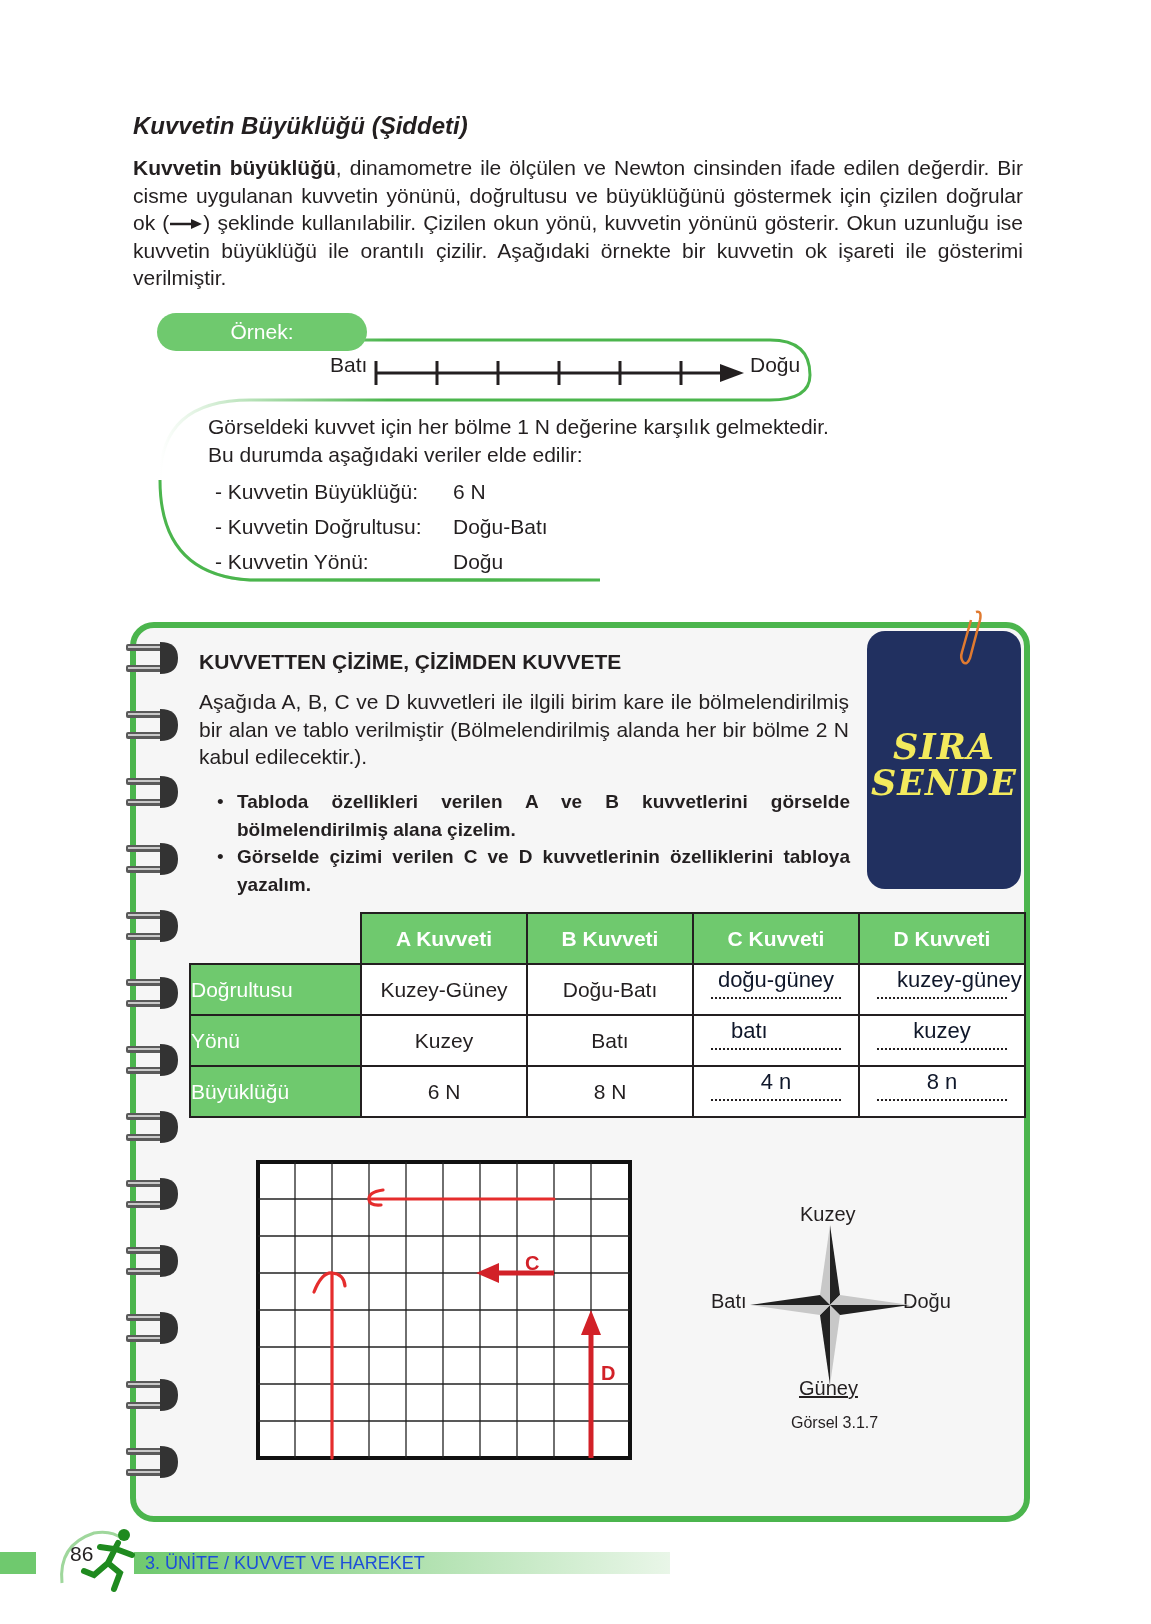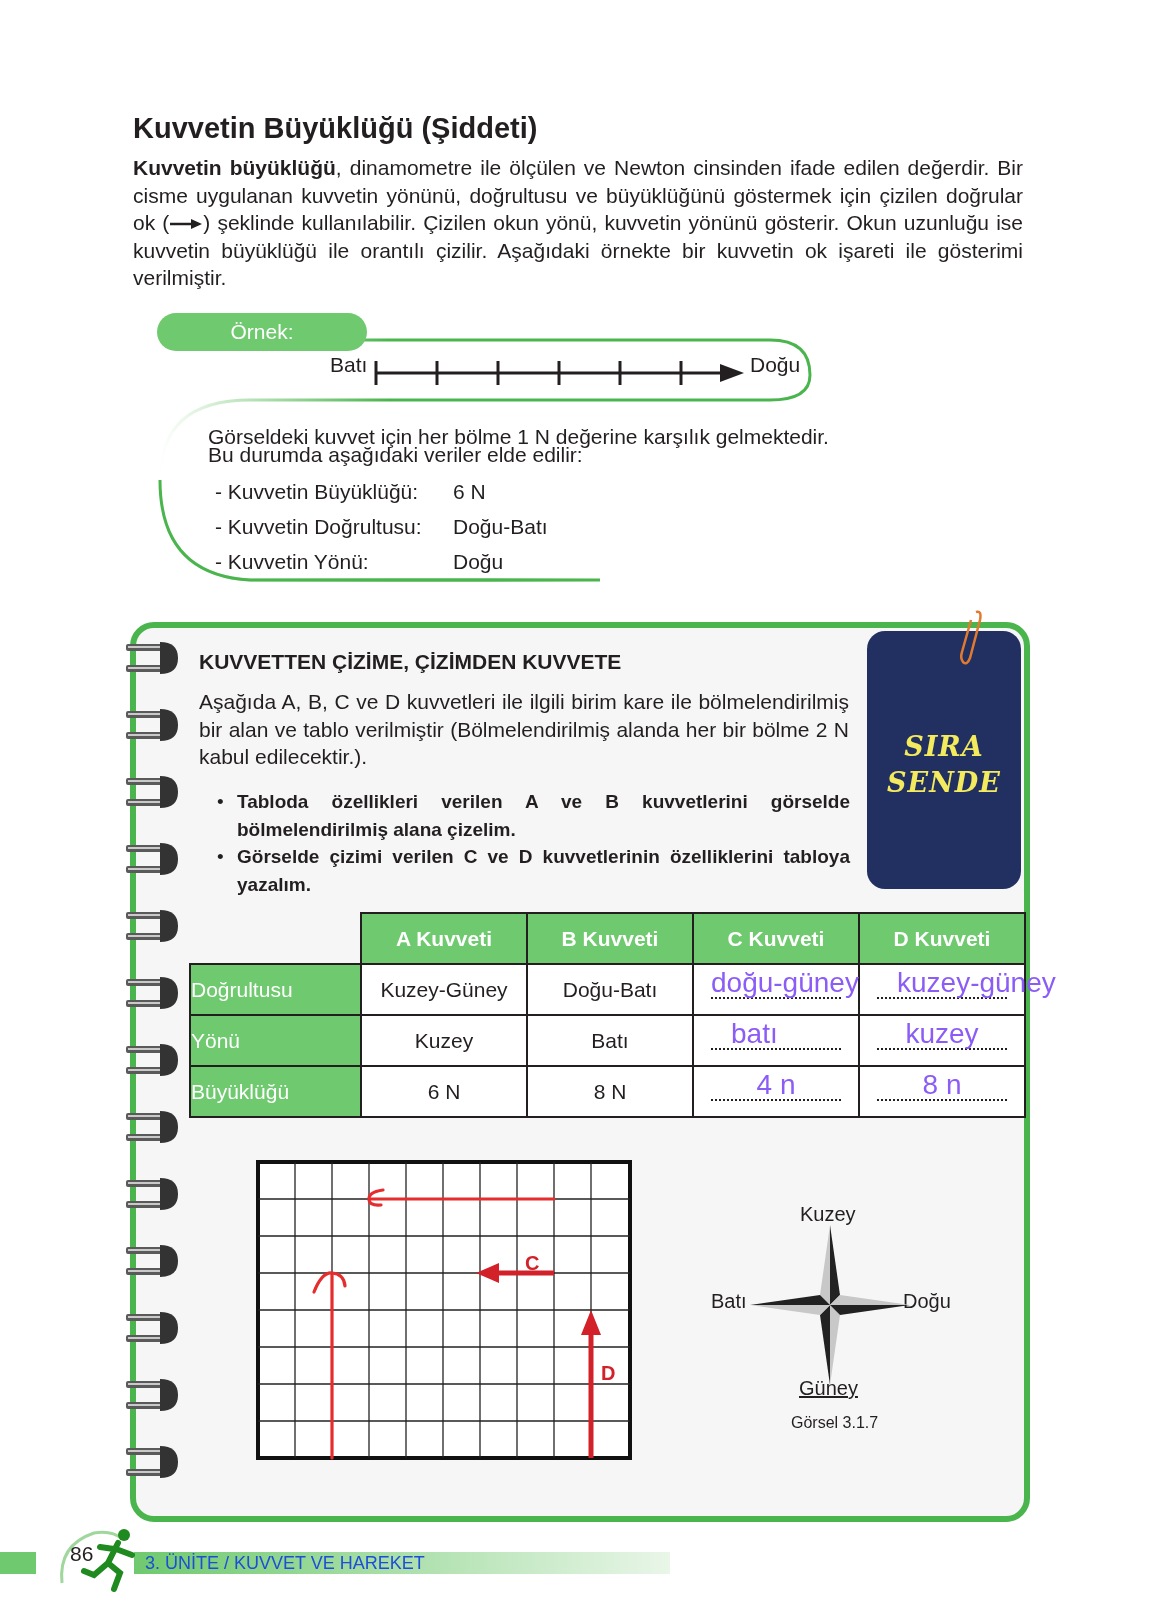--- a/index.html
+++ b/index.html
@@ -1,43 +1,43 @@
 <!DOCTYPE html>
 <html><head>
 <meta charset="utf-8">
 <style>
   * { box-sizing: border-box; margin: 0; padding: 0; }
   body { width: 1151px; height: 1624px; background: #ffffff; position: relative; font-family: "Liberation Sans", sans-serif; color: #231f20; overflow: hidden; }
   .abs { position: absolute; }
-  .section-title { left: 133px; top: 112px; font-size: 29px; font-weight: bold; }
+  .section-title { left: 133px; top: 112px; font-size: 24px; font-weight: bold; font-style: italic; }
   .intro { left: 133px; top: 154px; width: 890px; font-size: 21px; line-height: 27.5px; text-align: justify; }
   .intro b { font-weight: bold; }
   .inline-arrow { display: inline-block; vertical-align: middle; }
   .ornek-pill { left: 157px; top: 313px; width: 210px; height: 38px; background: #6fc96e; border-radius: 20px; color: #fff; font-size: 21px; text-align: center; line-height: 38px; }
   .example-svg { left: 150px; top: 330px; }
   .ex-line { font-size: 21px; }
   .ex-item { font-size: 21px; }
   .notebook { left: 130px; top: 622px; width: 900px; height: 900px; border: 6px solid #4bb54d; border-radius: 24px; background: #f6f6f6; }
   .ring { position: absolute; left: 126px; width: 56px; height: 36px; }
   .nb-title { left: 199px; top: 650px; font-size: 21px; font-weight: bold; }
   .nb-text { left: 199px; top: 688px; width: 650px; font-size: 21px; line-height: 27.5px; text-align: justify; }
   .bullets { left: 215px; top: 788px; width: 635px; font-size: 19px; font-weight: bold; line-height: 27.5px; }
   .bullets li { list-style: none; position: relative; padding-left: 22px; text-align: justify; }
   .bullets li::before { content: "•"; position: absolute; left: 2px; top: 0; font-weight: normal; }
   .sira-card { left: 867px; top: 631px; width: 154px; height: 258px; background: #213060; border-radius: 18px; }
-  .sira-text { position: absolute; left: 0; width: 100%; top: 98px; text-align: center; color: #f3ea5d; font-family: "DejaVu Serif", serif; font-size: 27px; font-weight: bold; font-style: italic; line-height: 36px; letter-spacing: 1px; }
+  .sira-text { position: absolute; left: 0; width: 100%; top: 98px; text-align: center; color: #f3ea5d; font-family: "DejaVu Serif", serif; font-size: 35px; font-weight: bold; font-style: italic; line-height: 36px; letter-spacing: 1px; }
   table.kv { position: absolute; left: 189px; top: 912px; border-collapse: collapse; font-size: 21px; }
   table.kv td, table.kv th { border: 2.5px solid #231f20; height: 51px; text-align: center; }
   table.kv th { background: #6fc96e; color: #fff; font-weight: bold; width: 166px; }
   table.kv td.rowhead { background: #6fc96e; color: #fff; font-weight: normal; text-align: left; width: 171px; }
   table.kv td.cell { background: #fff; width: 166px; }
   table.kv td.empty-corner { border: none; background: transparent; }
   .ans { position: relative; display: inline-block; width: 130px; height: 40px; }
   .ans .dots { position: absolute; left: 0; right: 0; bottom: 8px; border-bottom: 2px dotted #231f20; }
-  .ans .hand { position: absolute; left: 0; right: 0; top: 0; color: #8b5cf6; font-size: 28px; text-align: center; white-space: nowrap; }
+  .ans .hand { position: absolute; left: 0; right: 0; top: 0; color: #0f172a; font-size: 22px; text-align: center; white-space: nowrap; }
   .grid-wrap { left: 256px; top: 1160px; }
   .compass-label { font-size: 20px; position: absolute; }
   .caption { font-size: 16px; position: absolute; }
   .footer-bar-left { left: 0; top: 1552px; width: 36px; height: 22px; background: #6fc96e; }
   .footer-bar { left: 134px; top: 1552px; width: 536px; height: 22px; background: linear-gradient(to right, #6fc96e, #e9f6e8); }
   .footer-text { left: 145px; top: 1553px; font-size: 18px; color: #1d4ed8; }
   .page-num { left: 70px; top: 1542px; font-size: 21px; }
 </style>
 </head>
 <body>
@@ -74,21 +74,21 @@
   <line x1="2" y1="3" x2="2" y2="27" stroke="#231f20" stroke-width="3"></line>
   <line x1="63" y1="3" x2="63" y2="27" stroke="#231f20" stroke-width="3"></line>
   <line x1="124" y1="3" x2="124" y2="27" stroke="#231f20" stroke-width="3"></line>
   <line x1="185" y1="3" x2="185" y2="27" stroke="#231f20" stroke-width="3"></line>
   <line x1="246" y1="3" x2="246" y2="27" stroke="#231f20" stroke-width="3"></line>
   <line x1="307" y1="3" x2="307" y2="27" stroke="#231f20" stroke-width="3"></line>
   <polygon points="346,6 370,15 346,24" fill="#231f20"></polygon>
 </svg>
 <div class="abs ex-line" style="left:750px; top:353px;">Doğu</div>
 
-<div class="abs ex-line" style="left:208px; top:415px;margin-top:10px;">Görseldeki kuvvet için her bölme 1 N değerine karşılık gelmektedir.</div>
+<div class="abs ex-line" style="left:208px; top:415px;">Görseldeki kuvvet için her bölme 1 N değerine karşılık gelmektedir.</div>
 <div class="abs ex-line" style="left:208px; top:443px;">Bu durumda aşağıdaki veriler elde edilir:</div>
 
 <div class="abs ex-item" style="left:215px; top:480px;">- Kuvvetin Büyüklüğü:</div>
 <div class="abs ex-item" style="left:453px; top:480px;">6 N</div>
 <div class="abs ex-item" style="left:215px; top:515px;">- Kuvvetin Doğrultusu:</div>
 <div class="abs ex-item" style="left:453px; top:515px;">Doğu-Batı</div>
 <div class="abs ex-item" style="left:215px; top:550px;">- Kuvvetin Yönü:</div>
 <div class="abs ex-item" style="left:453px; top:550px;">Doğu</div>
 
 <div class="abs notebook"></div>

